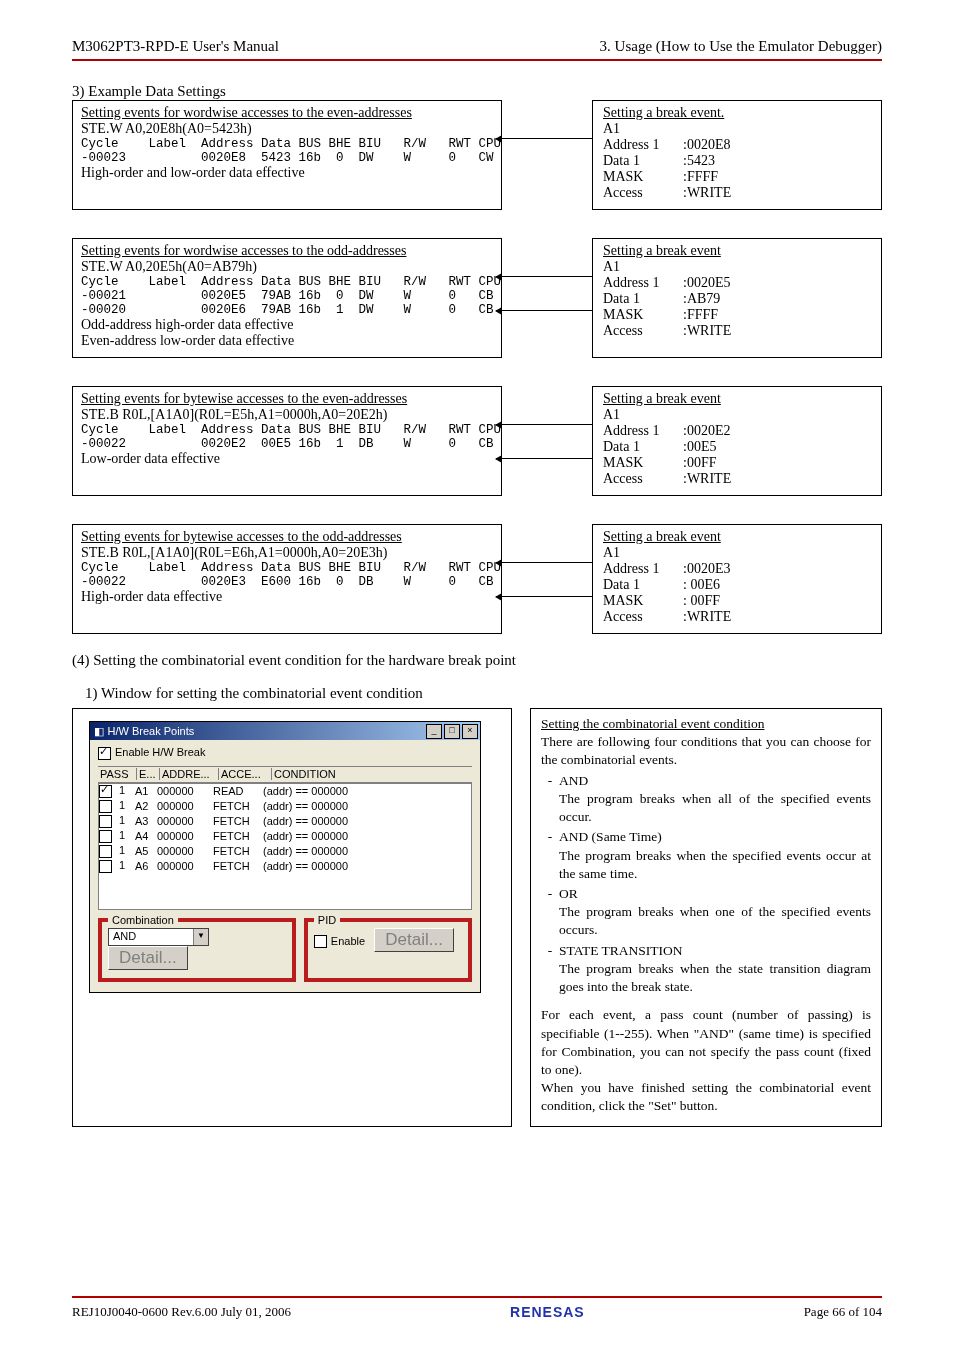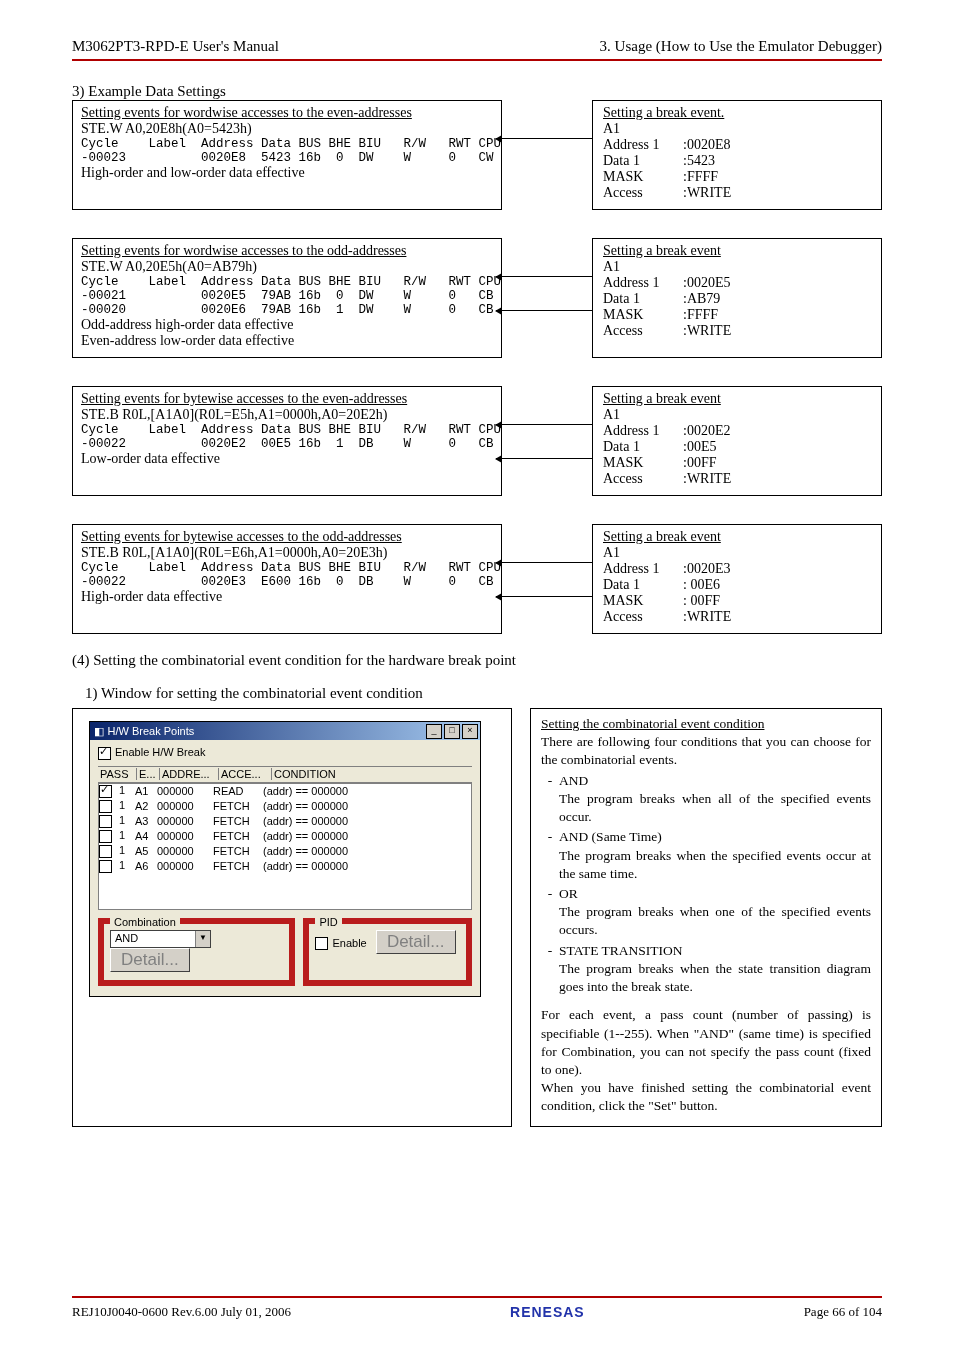--- a/index.html
+++ b/index.html
@@ -34,21 +34,21 @@
   .tbl .hrow,.tbl .drow{display:flex;align-items:center;height:15px;}
   .tbl .hrow{border-top:1px solid #808080;border-bottom:1px solid #808080;background:#ece9d8;}
   .tbl .c0{width:36px;}
   .tbl .c1{width:20px;}
   .tbl .c2{width:22px;}
   .tbl .c3{width:56px;}
   .tbl .c4{width:50px;}
   .tbl .c5{width:120px;}
   .tbl .hcell{border-right:1px solid #808080;padding-left:2px;white-space:nowrap;overflow:hidden;}
   .tblwrap{border:1px solid #808080;background:#fff;height:125px;overflow:hidden;}
-  .grp{border:6px solid #b91c1c;padding:6px 6px 8px;margin-top:8px;position:relative;}
+  .grp{border:4px solid #b91c1c;padding:6px 6px 8px;margin-top:8px;position:relative;}
   .grpTitle{position:absolute;top:-8px;left:6px;background:#ece9d8;padding:0 4px;font-size:11px;}
   .btn{display:inline-block;border:1px solid #404040;border-top-color:#fff;border-left-color:#fff;background:#d4d0c8;padding:1px 10px;font-size:17px;font-family:Tahoma,Arial,sans-serif;}
   .btn.dis{color:#808080;}
   .sel{display:inline-block;border:1px solid #404040;background:#fff;width:95px;height:16px;position:relative;padding-left:4px;line-height:15px;}
   .sel .ddicon{position:absolute;right:0;top:0;width:14px;height:100%;background:#d4d0c8;border-left:1px solid #808080;text-align:center;line-height:14px;font-size:8px;}
   .footer{position:absolute;bottom:30px;left:72px;right:72px;display:flex;justify-content:space-between;align-items:center;border-top:2px solid #b00000;padding-top:6px;font-size:13px;}
   .logo{font-family:Arial,sans-serif;font-weight:bold;letter-spacing:1px;color:#2233aa;font-size:14px;}
   .just{text-align:justify;}
   .bul{display:flex;margin-top:2px;}
   .bul .dash{width:18px;text-align:center;}

